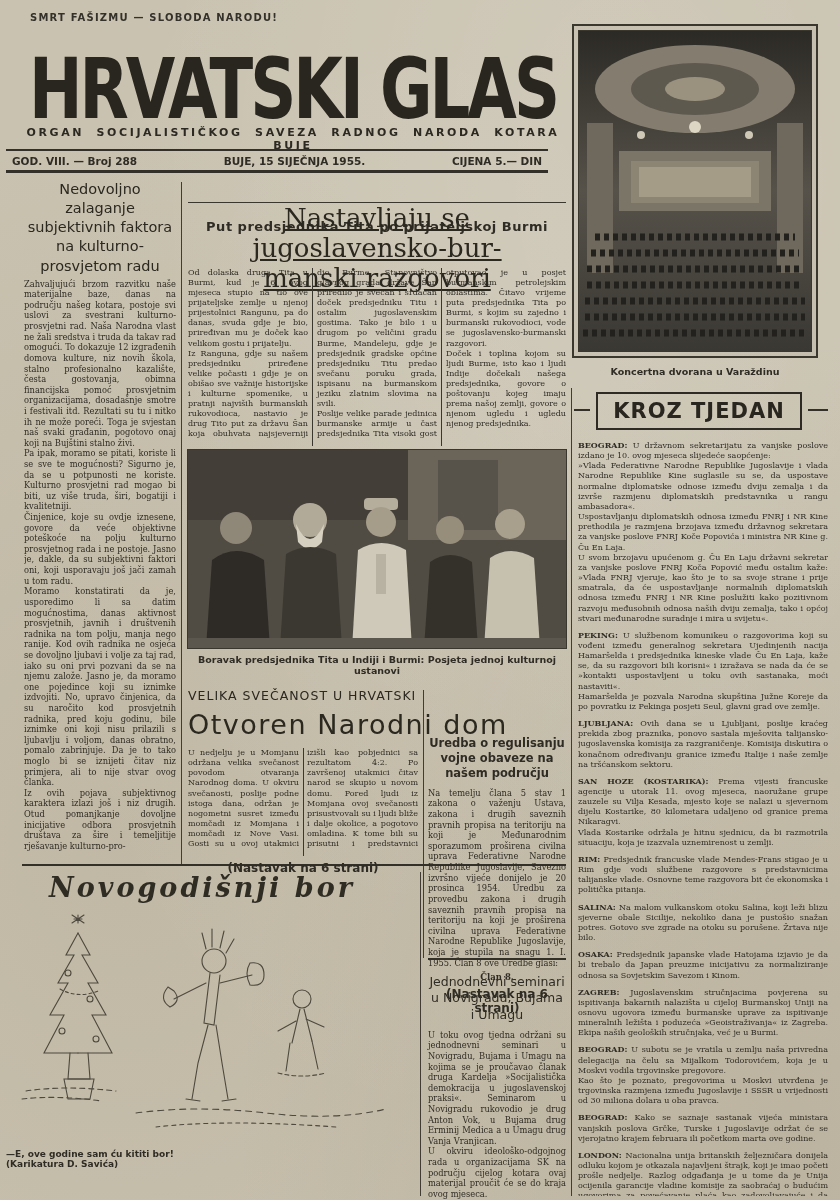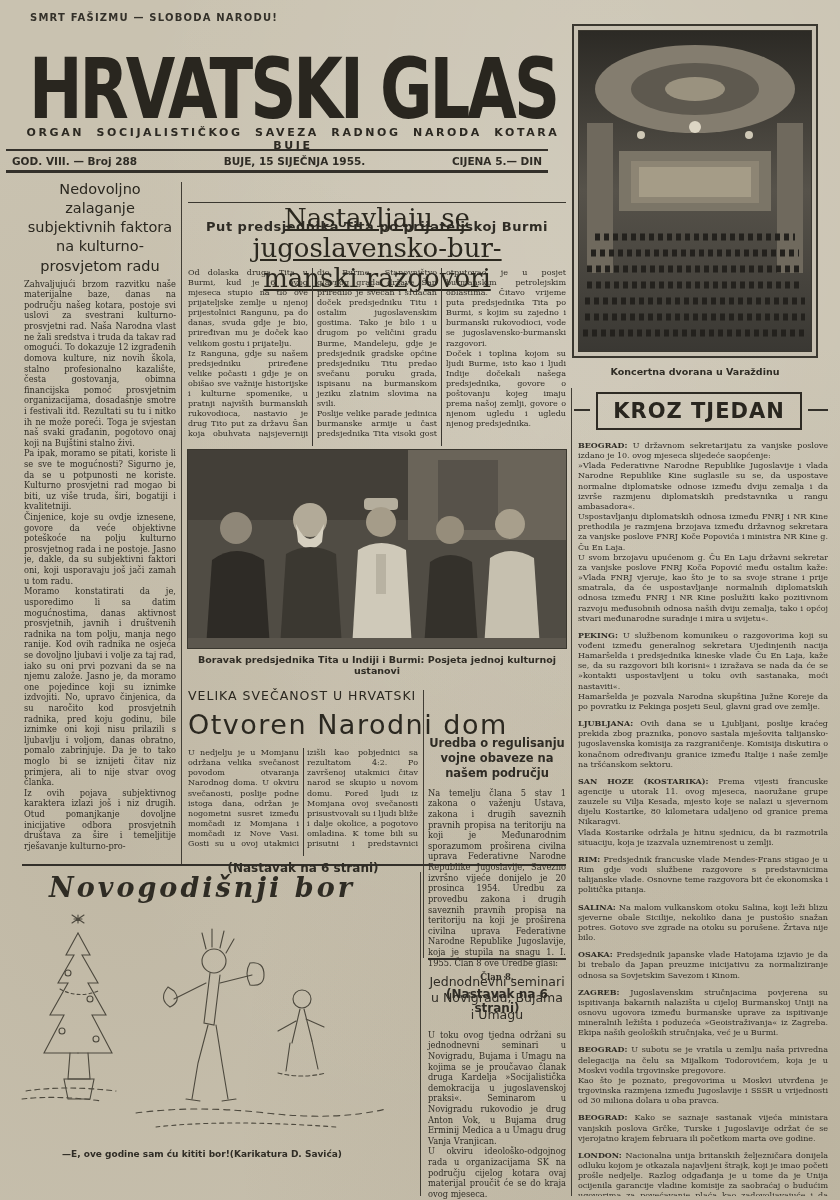--- a/index.html
+++ b/index.html
@@ -83,21 +83,21 @@
   .uredba h3 { font-family:"DejaVu Sans",sans-serif; font-size:11.5px; text-align:center; line-height:1.3; margin-bottom:7px;margin-top:44px; }
   .clan { text-align:center; font-weight:bold; font-size:8.5px; margin:4px 0; }
 
   
   .seminari { left:428px; top:958px; width:138px; border-top:2px solid #33302a; padding-top:14px; }
   .seminari h3 { font-family:"DejaVu Sans",sans-serif; font-weight:400; font-size:12.5px; text-align:center; line-height:1.3; margin-bottom:7px; white-space:pre-line; }
 
   
   .cartoon { left:6px; top:872px; width:392px; height:320px; }
   .cartoon h2 { font-family:"DejaVu Serif",serif; font-style:italic; font-size:27px; letter-spacing:3px; text-align:center; color:#2f2c24; }
-  .cartoon-row { display:flex; justify-content:center; font-family:"DejaVu Sans",sans-serif; font-weight:bold; font-size:9px; margin-top:2px; }
+  .cartoon-row { display:flex; justify-content:flex-end; font-family:"DejaVu Sans",sans-serif; font-weight:bold; font-size:9px; margin-top:2px;flex-direction:column; }
 
   
   .photo-frame { left:572px; top:24px; width:246px; height:334px; border:2px solid #3a372f; padding:5px; background:rgba(0,0,0,0.03); }
   .photo-frame .ph { width:100%; height:100%; background:#3a3833; box-shadow:0 0 0 1px #3a372f; }
   .right-caption { left:572px; top:366px; width:246px; text-align:center; font-family:"DejaVu Sans",sans-serif; font-weight:bold; font-size:9.5px; }
 
   .kroz-box {
     left:596px; top:392px; width:206px; height:38px; border:2px solid #2e2b24;
     display:flex; align-items:center; justify-content:center;
   }

